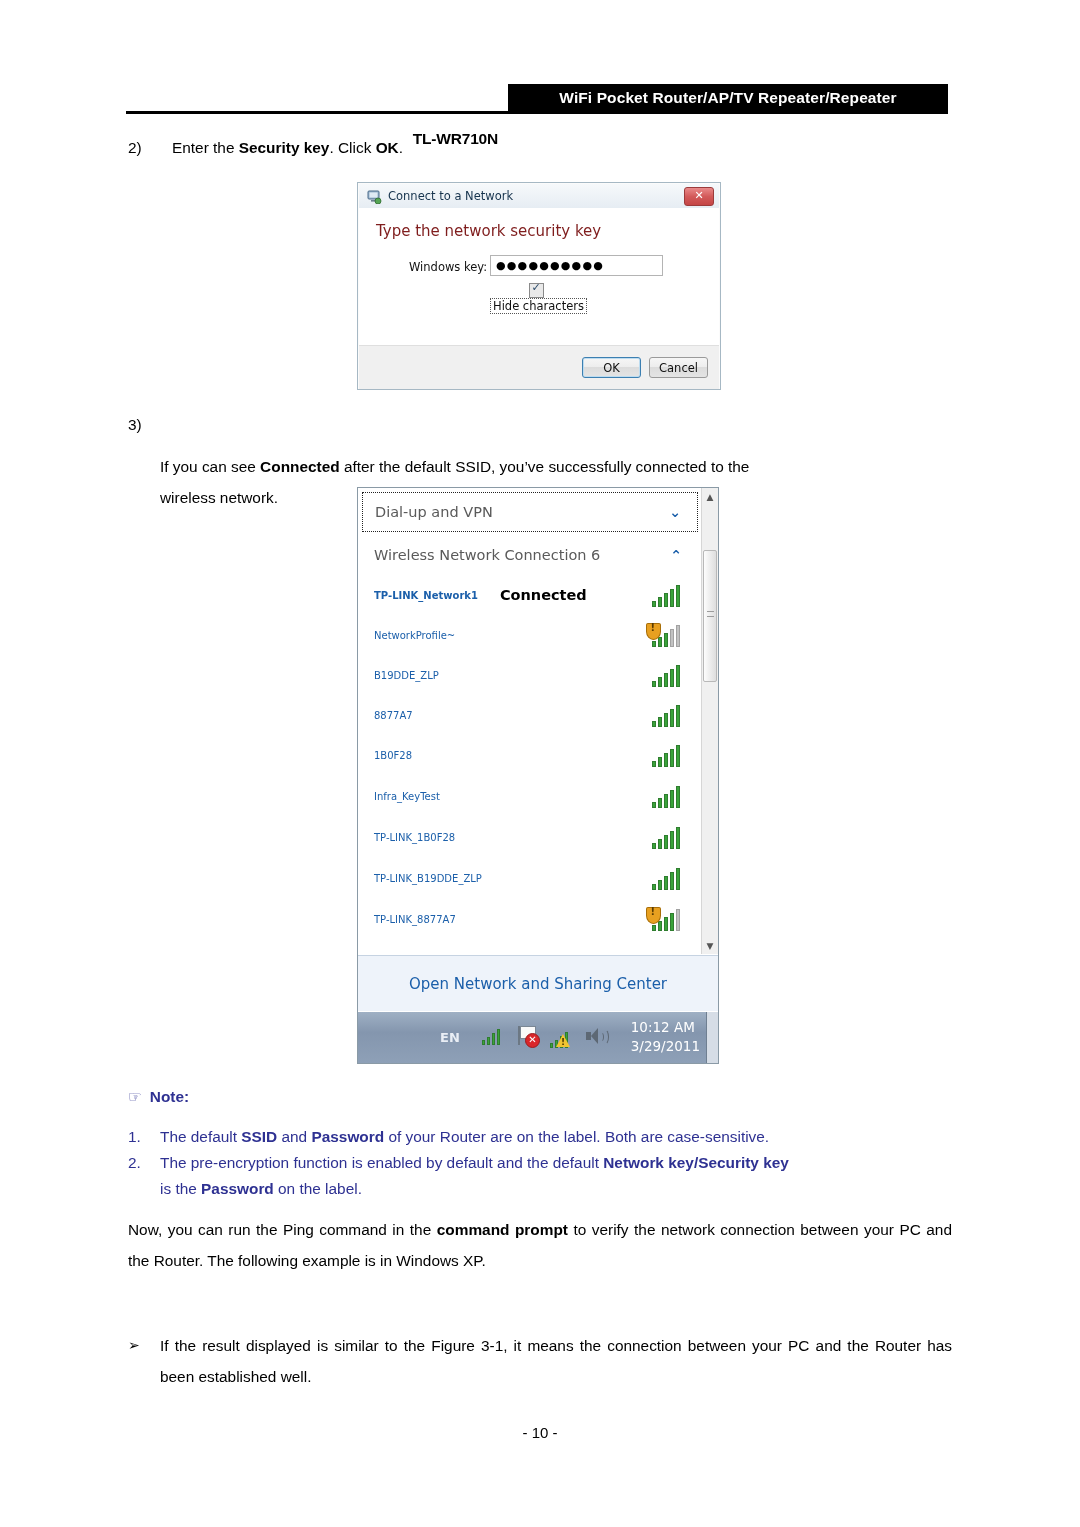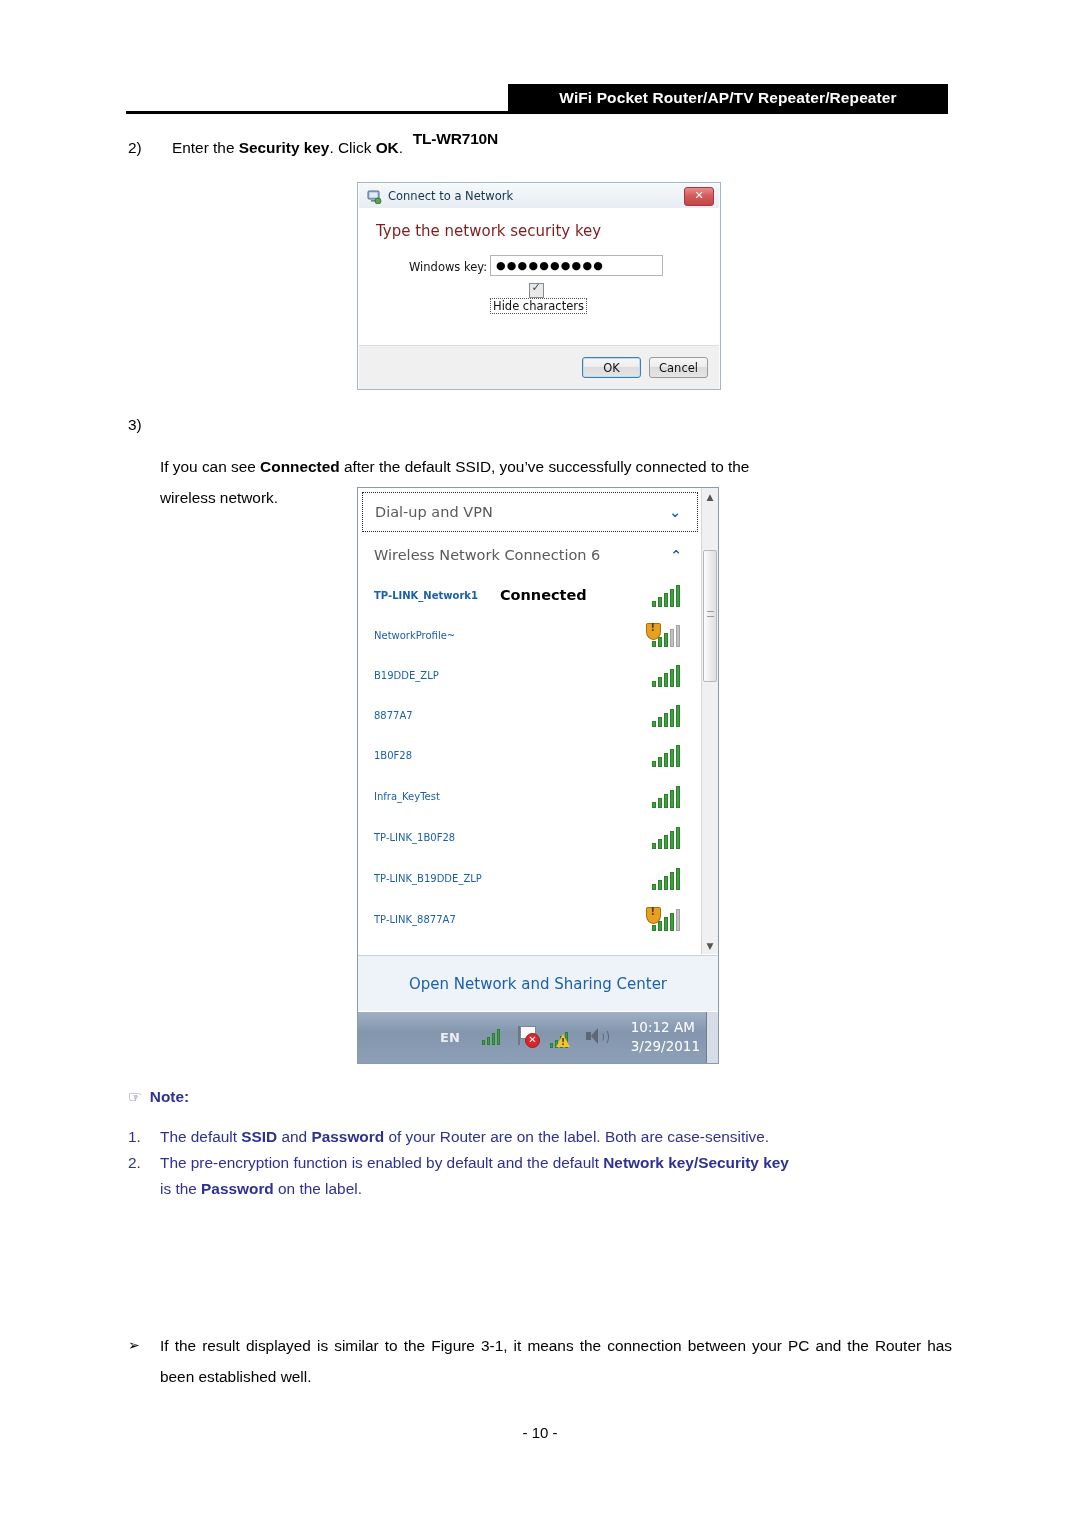--- a/index.html
+++ b/index.html
@@ -796,20 +796,21 @@
   </div>
 
   <div class="note-head"><span class="note-hand">☞</span><span>Note:</span></div>
 
   <div class="note-n note1-n">1.</div>
   <div class="note-item note1-t"><span>The default </span><b>SSID</b><span> and </span><b>Password</b><span> of your Router are on the label. Both are case-sensitive.</span></div>
 
   <div class="note-n note2-n">2.</div>
   <div class="note-item note2-t"><span>The pre-encryption function is enabled by default and the default </span><b>Network key/Security key</b><span style="display:block"><span>is the </span><b>Password</b><span> on the label.</span></span></div>
 
+  <div class="para p-now"><span>Now, you can run the Ping command in the </span><b>command prompt</b><span> to verify the network connection between your PC and the Router. The following example is in Windows XP.</span></div>
 
 
   <div class="num p-bullet-mark">➢</div>
   <div class="para p-bullet">If the result displayed is similar to the Figure 3-1, it means the connection between your PC and the Router has been established well.</div>
 
   <div class="footer">- 10 -</div>
 
 </div>
 
 </body></html>

